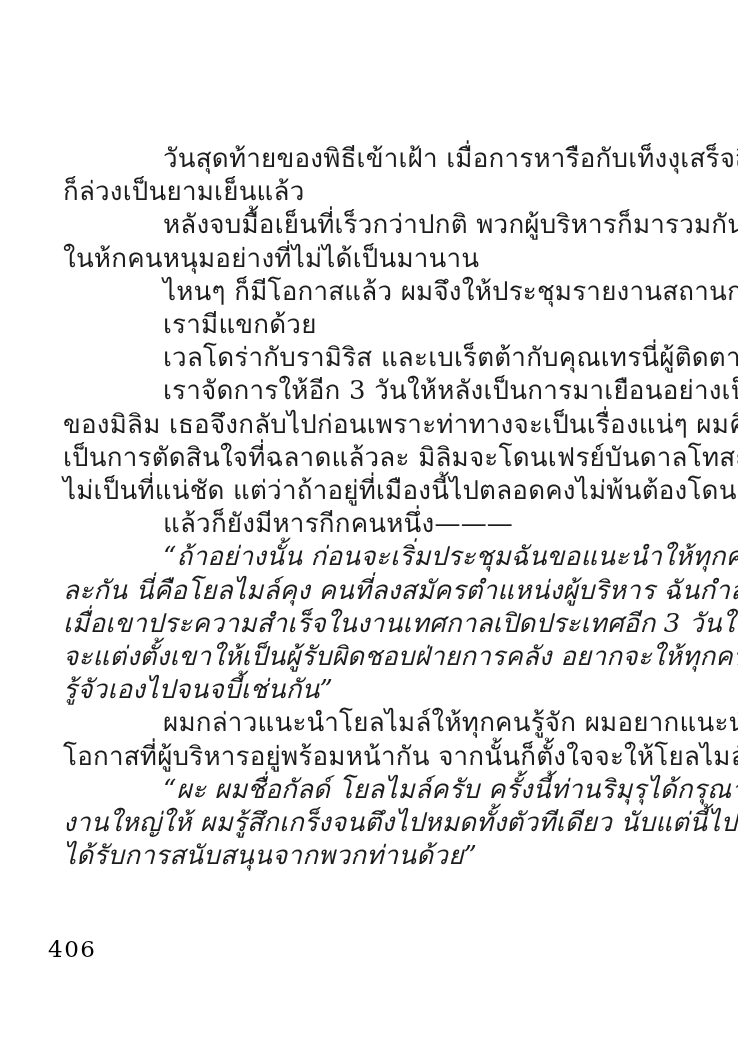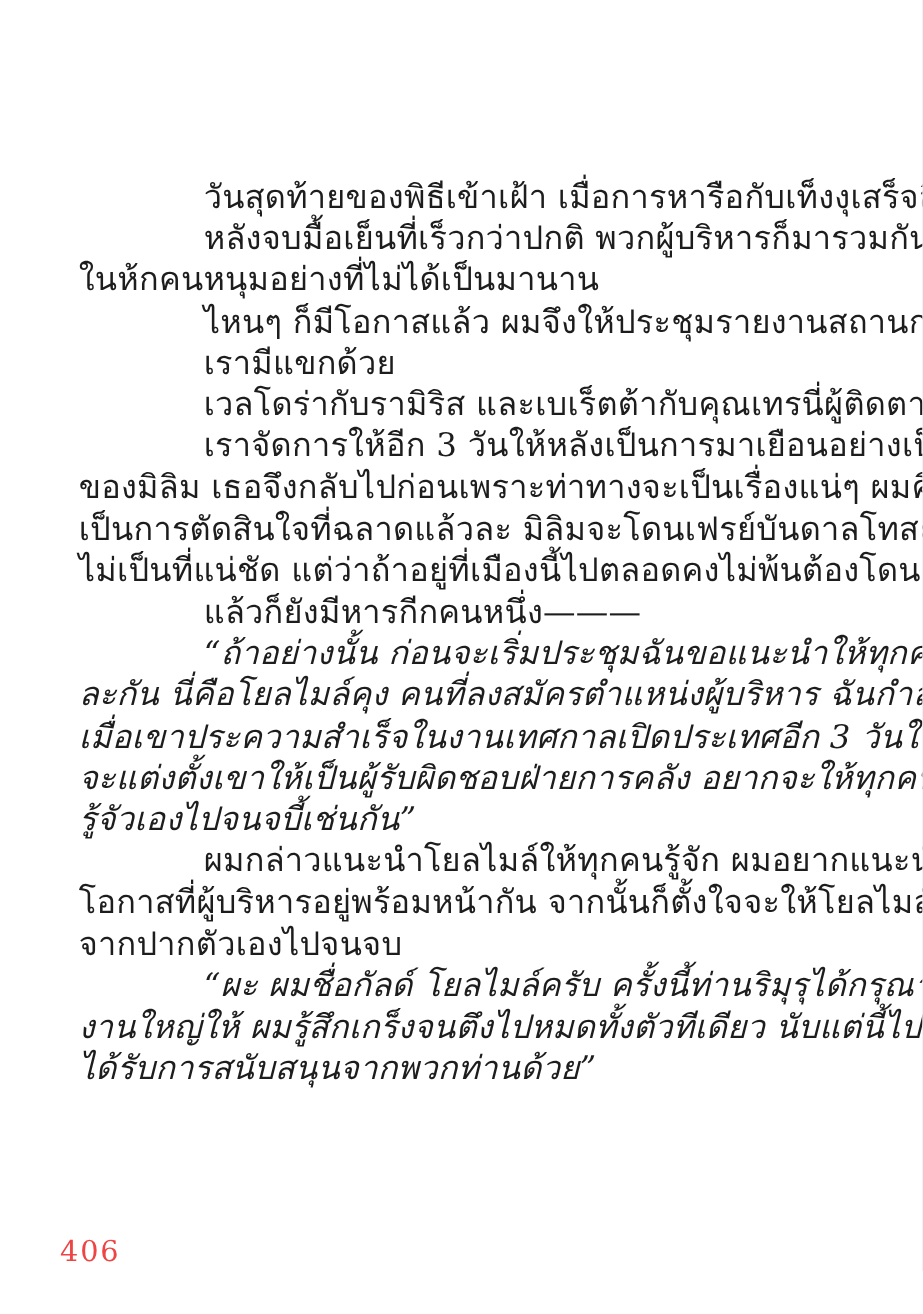--- a/index.html
+++ b/index.html
@@ -31,48 +31,48 @@
   }
   .line.indent {
     padding-left: 100px;
   }
   .line.italic {
     font-style: italic;
   }
   .page-number {
     position: absolute;
     left: 48px;
-    top: 989px;
+    top: 936px;
     font-size: 23px;
     letter-spacing: 1.5px;
-    color: #ef4444;
+    color: #000000;
   }
 </style>
 </head>
 <body>
 
 <div class="page">
   <div class="text-block">
       <div class="line indent">วันสุดท้ายของพิธีเข้าเฝ้า เมื่อการหารือกับเท็งงุเสร็จสิ้นลงเวลา</div>
+      <div class="line">ก็ล่วงเป็นยามเย็นแล้ว</div>
       <div class="line indent">หลังจบมื้อเย็นที่เร็วกว่าปกติ พวกผู้บริหารก็มารวมกันพร้อมหน้า</div>
       <div class="line">ในห้กคนหนุมอย่างที่ไม่ได้เป็นมานาน</div>
       <div class="line indent">ไหนๆ ก็มีโอกาสแล้ว ผมจึงให้ประชุมรายงานสถานการณ์ปัจจุบัน</div>
       <div class="line indent">เรามีแขกด้วย</div>
       <div class="line indent">เวลโดร่ากับรามิริส และเบเร็ตต้ากับคุณเทรนี่ผู้ติดตาม</div>
       <div class="line indent">เราจัดการให้อีก 3 วันให้หลังเป็นการมาเยือนอย่างเป็นทางการ</div>
       <div class="line">ของมิลิม  เธอจึงกลับไปก่อนเพราะท่าทางจะเป็นเรื่องแน่ๆ ผมคิดว่านั่น</div>
       <div class="line">เป็นการตัดสินใจที่ฉลาดแล้วละ มิลิมจะโดนเฟรย์บันดาลโทสะหรือไม่นั้น</div>
       <div class="line">ไม่เป็นที่แน่ชัด แต่ว่าถ้าอยู่ที่เมืองนี้ไปตลอดคงไม่พ้นต้องโดนด่าแน่นอน</div>
       <div class="line indent">แล้วก็ยังมีหารกีกคนหนึ่ง———</div>
       <div class="line indent italic">“ถ้าอย่างนั้น ก่อนจะเริ่มประชุมฉันขอแนะนำให้ทุกคนรู้จักหน่อย</div>
       <div class="line italic">ละกัน นี่คือโยลไมล์คุง คนที่ลงสมัครตำแหน่งผู้บริหาร ฉันกำลังคิดว่า</div>
       <div class="line italic">เมื่อเขาประความสำเร็จในงานเทศกาลเปิดประเทศอีก 3 วันให้หลังแล้ว</div>
       <div class="line italic">จะแต่งตั้งเขาให้เป็นผู้รับผิดชอบฝ่ายการคลัง อยากจะให้ทุกคนทำความ</div>
       <div class="line italic">รู้จัวเองไปจนจบี้เช่นกัน”</div>
       <div class="line indent">ผมกล่าวแนะนำโยลไมล์ให้ทุกคนรู้จัก ผมอยากแนะนำเขาใน</div>
       <div class="line">โอกาสที่ผู้บริหารอยู่พร้อมหน้ากัน จากนั้นก็ตั้งใจจะให้โยลไมล์อธิบาย</div>
-      <div class="line">จากปากตัวเองไปจนจบ</div>
       <div class="line indent italic">“ผะ ผมชื่อกัลด์ โยลไมล์ครับ ครั้งนี้ท่านริมุรุได้กรุณาฝากฝัง</div>
       <div class="line italic">งานใหญ่ให้ ผมรู้สึกเกร็งจนตึงไปหมดทั้งตัวทีเดียว นับแต่นี้ไปก็อยากจะ</div>
       <div class="line italic">ได้รับการสนับสนุนจากพวกท่านด้วย”</div>
     </div>
   <div class="page-number">406</div>
 </div>
 
 </body></html>

